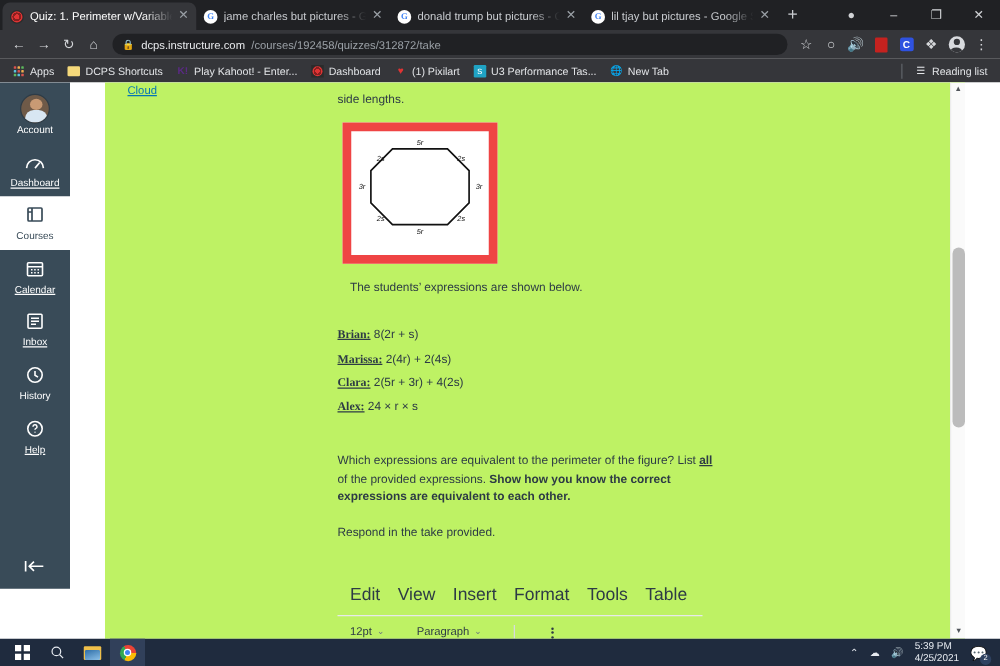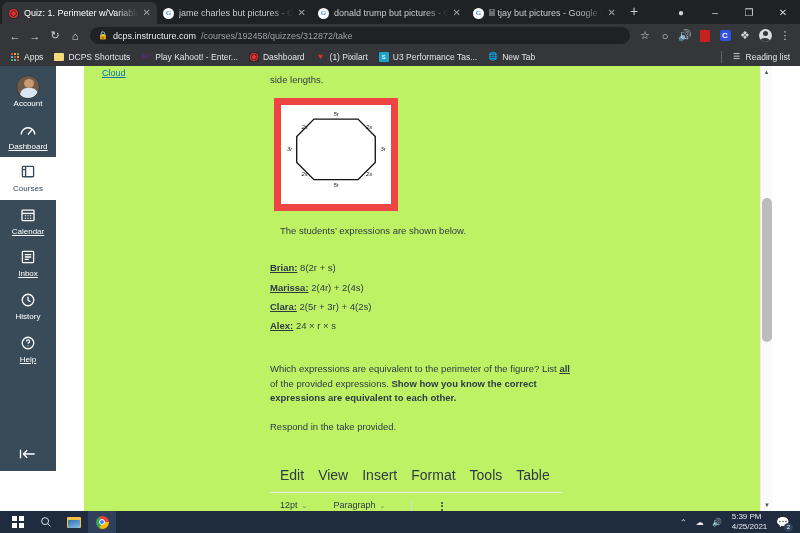--- a/index.html
+++ b/index.html
@@ -161,21 +161,21 @@
   }
   .qtext-top { padding-top: 7px; }
   .figure-box {
     margin: 10px 0 0 4px; width: 124px; height: 113px;
     border: 7px solid #ef4444; background: #fff; position: relative;
   }
   .figure-box svg { position: absolute; inset: 0; }
   .p-intro { margin-top: 13px; padding-left: 10px; }
   .expr-list { margin-top: 23px; }
   .expr-row { margin-bottom: 4.5px; white-space: nowrap; }
-  .expr-name { text-decoration: underline; font-weight: 600; color: #2d3b45; }
+  .expr-name { text-decoration: underline; font-weight: 600; color: #2d3b45; font-family: Liberation Serif, serif; }
   .q-main { margin-top: 28px; }
   .q-main .bold { font-weight: 700; }
   .q-main .uline { text-decoration: underline; font-weight: 700; }
   .p-respond { margin-top: 14px; }
 
   
   .rce { margin-top: 28px; width: 292px; }
   .rce-menubar {
     display: flex; gap: 14px; font-size: 14px; color: #2d3b45;
     padding: 2px 10px 6px 10px; border-bottom: 1px solid #e7e9ea;

